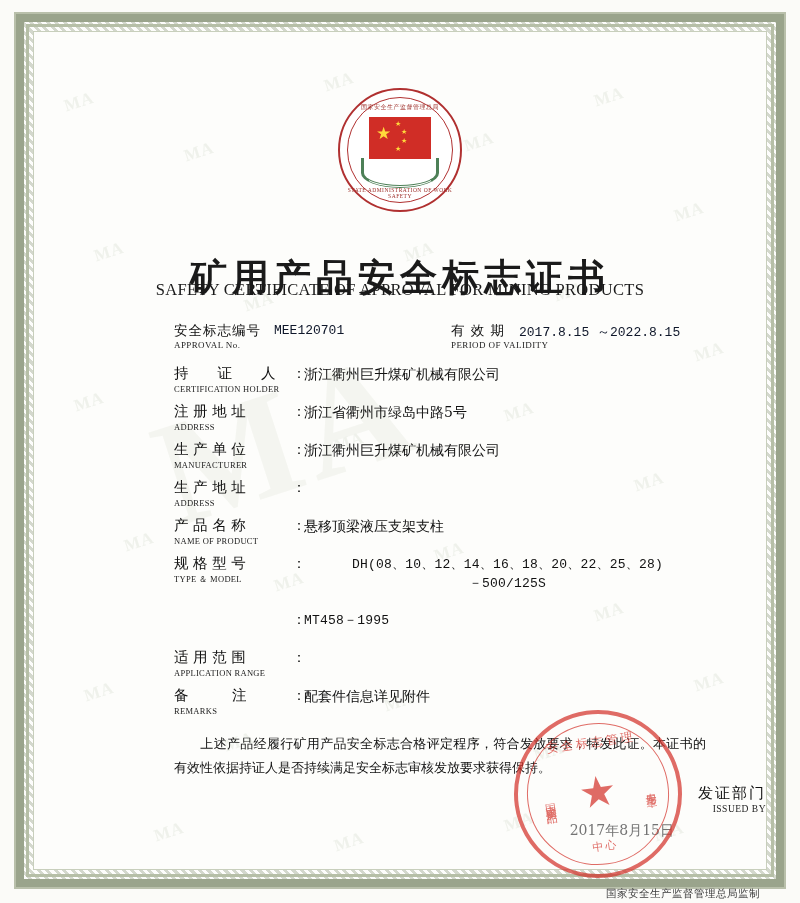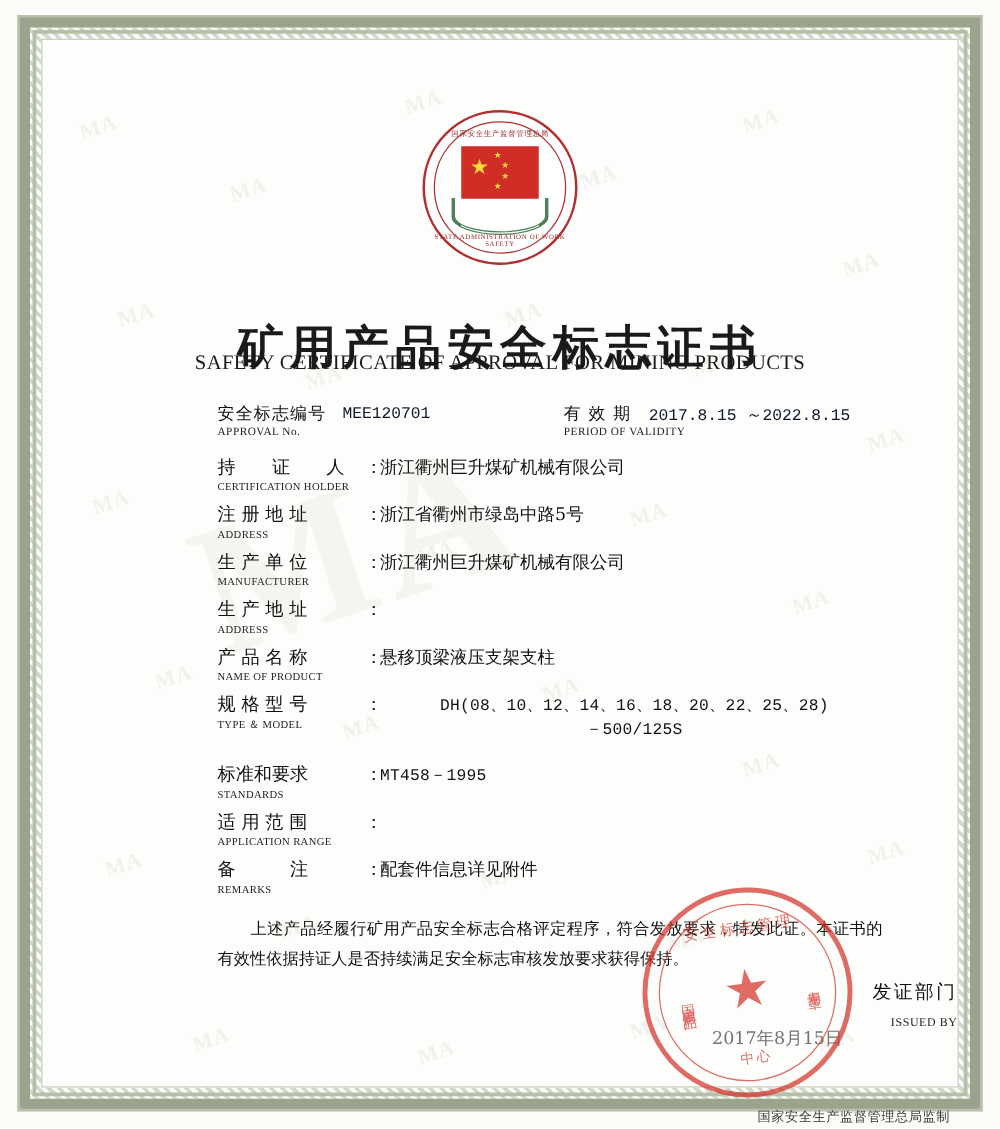--- a/index.html
+++ b/index.html
@@ -290,21 +290,21 @@
     font-family: "DejaVu Serif", serif;
     font-size: 15px;
     letter-spacing: 2px;
     color: #111;
   }
   .issued .en {
     font-family: "Liberation Serif", serif;
     font-size: 9.5px;
     letter-spacing: 0.5px;
     color: #222;
-    margin-top: 11px;
+    margin-top: 1px;
   }
   .issue-date {
     position: absolute;
     right: 92px;
     top: 790px;
     font-family: "DejaVu Serif", serif;
     font-size: 14px;
     color: #737373;
   }
 
@@ -504,24 +504,20 @@
         <div class="names">
           <div class="name-cn">规 格 型 号</div>
           <div class="name-en">TYPE ＆ MODEL</div>
         </div>
         <div class="colon">：</div>
         <div class="value mono" style="white-space: pre-line; text-align: center;">DH(08、10、12、14、16、18、20、22、25、28)
 －500/125S</div>
       </div>
 
       <div class="field">
-        <div class="names">
-          <div class="name-cn">标准和要求</div>
-          <div class="name-en">STANDARDS</div>
-        </div>
         <div class="colon">：</div>
         <div class="value mono">MT458－1995</div>
       </div>
 
       <div class="field">
         <div class="names">
           <div class="name-cn">适 用 范 围</div>
           <div class="name-en">APPLICATION RANGE</div>
         </div>
         <div class="colon">：</div>

